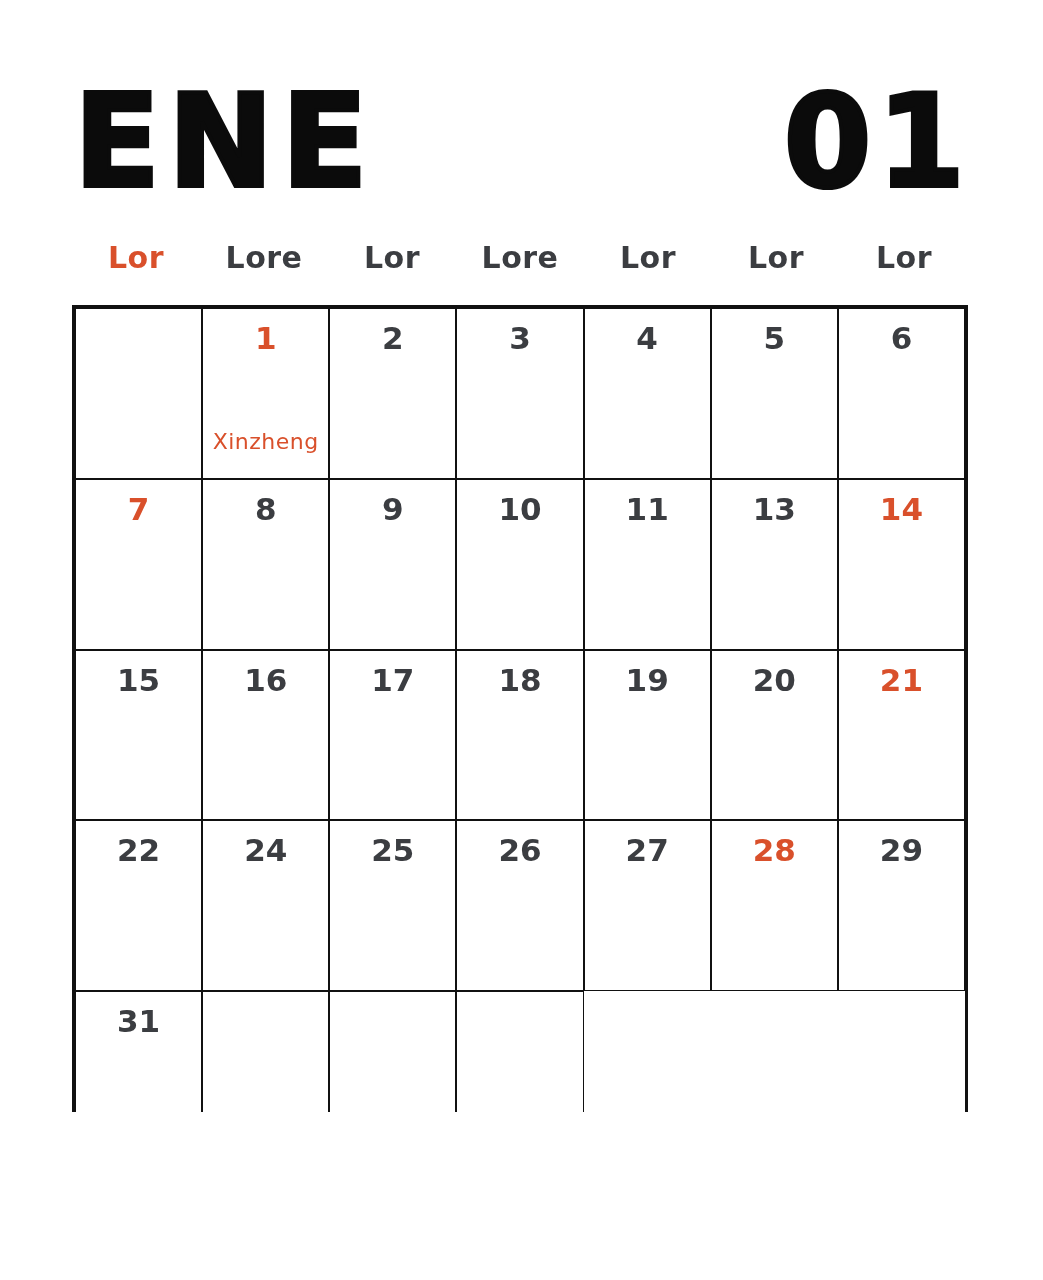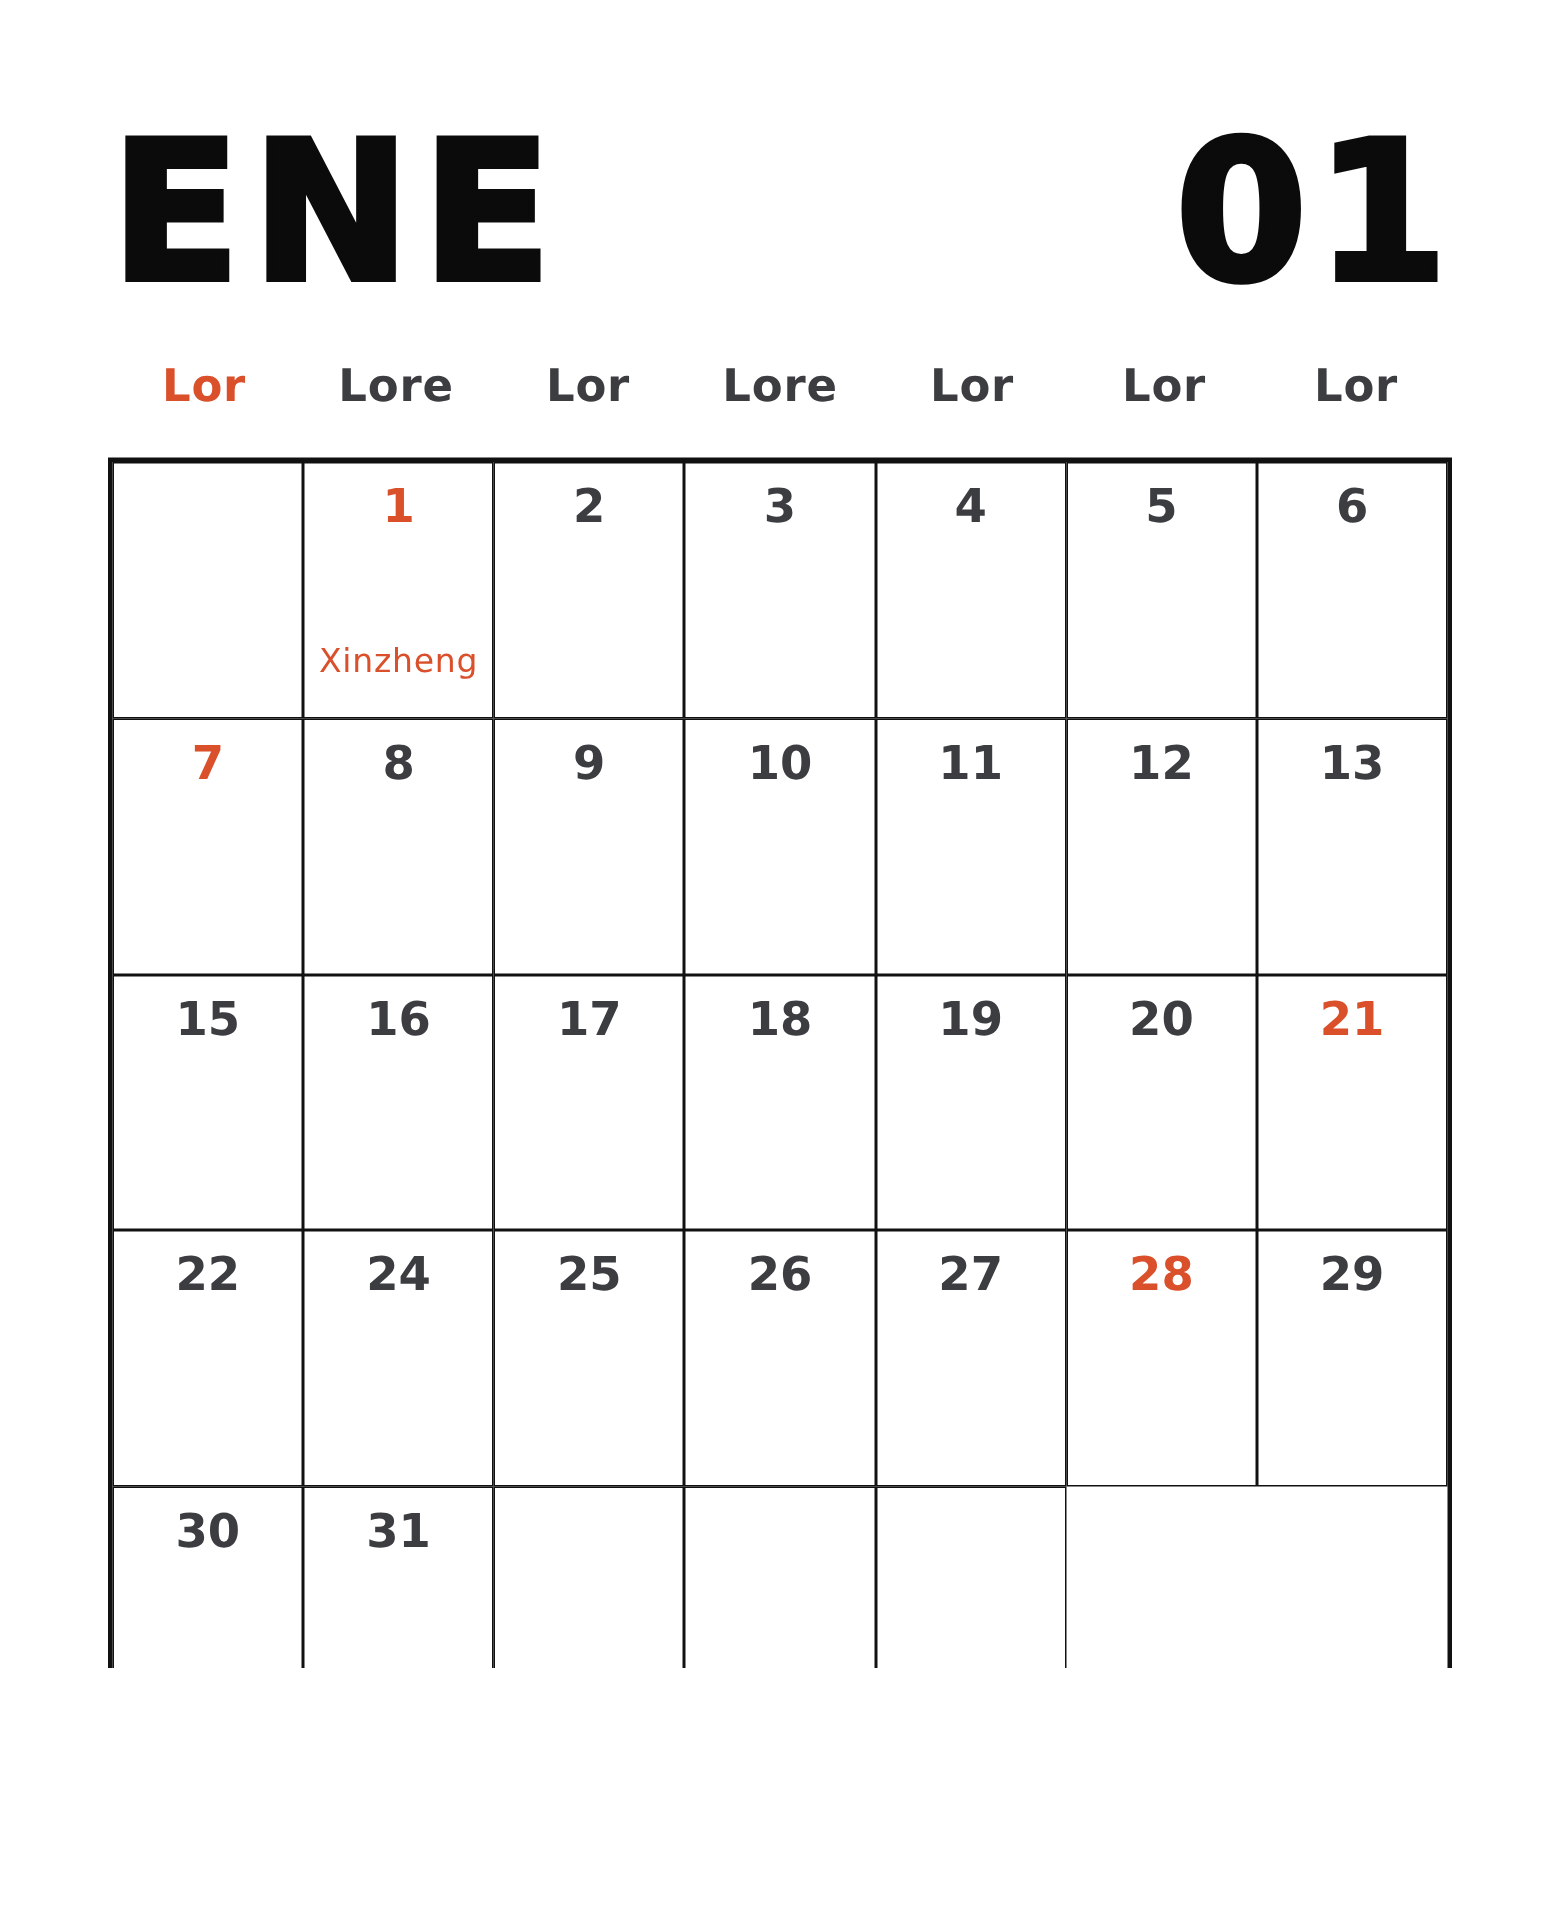--- a/index.html
+++ b/index.html
@@ -111,24 +111,24 @@
       <div class="cell">
         <span class="day">9</span>
       </div>
       <div class="cell">
         <span class="day">10</span>
       </div>
       <div class="cell">
         <span class="day">11</span>
       </div>
       <div class="cell">
-        <span class="day">12</span>
+        <span class="day">13</span>
       </div>
       <div class="cell">
-        <span class="day">13</span>
+        <span class="day accent">14</span>
       </div>
       <div class="cell">
         <span class="day">15</span>
       </div>
       <div class="cell">
         <span class="day">16</span>
       </div>
       <div class="cell">
         <span class="day">17</span>
       </div>
@@ -159,23 +159,20 @@
       <div class="cell">
         <span class="day">27</span>
       </div>
       <div class="cell">
         <span class="day accent">28</span>
       </div>
       <div class="cell">
         <span class="day">29</span>
       </div>
       <div class="cell">
-        <span class="day">30</span>
-      </div>
-      <div class="cell">
         <span class="day">31</span>
       </div>
       <div class="cell"></div>
       <div class="cell"></div>
       <div class="cell"></div>
     </div>
 
 </div>
 
 </body></html>

